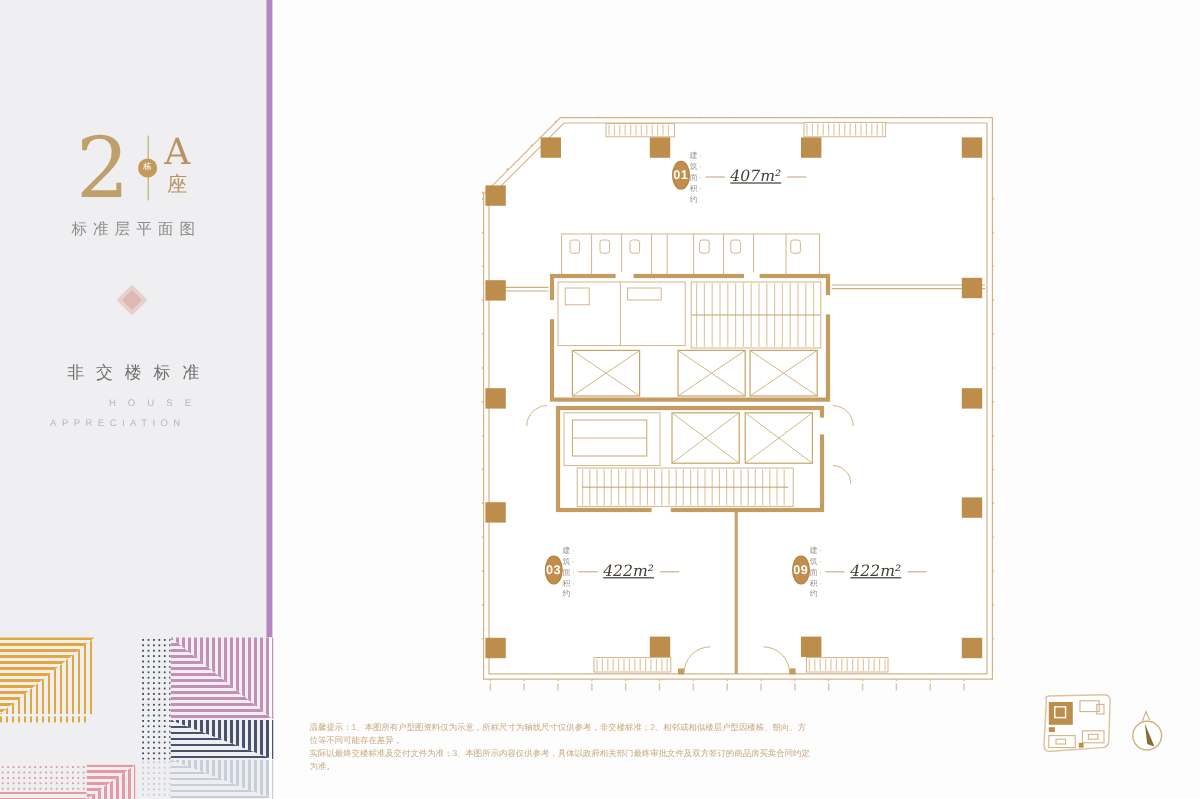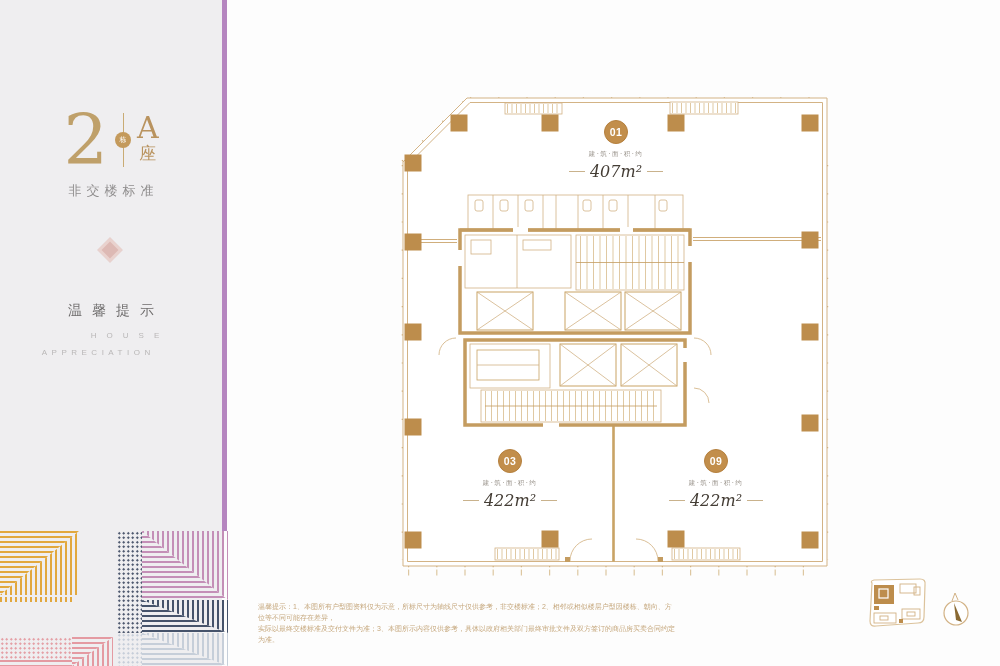--- a/index.html
+++ b/index.html
@@ -32,27 +32,27 @@
   .miter .h{background:repeating-linear-gradient(180deg,var(--c) 0 2px,transparent 2px 5px);}
   .miter .v{background:repeating-linear-gradient(90deg,var(--c) 0 2px,transparent 2px 5px);}
   .seam-bltr .h{clip-path:polygon(0 0,100% 0,0 100%);}
   .seam-bltr .v{clip-path:polygon(100% 0,100% 100%,0 100%);}
   .seam-tlbr .v{clip-path:polygon(0 0,100% 0,100% 100%);}
   .seam-tlbr .h{clip-path:polygon(0 0,100% 100%,0 100%);}
   .dots{position:absolute;background-image:radial-gradient(var(--c) 1px,transparent 1.15px);
         background-size:4.5px 4.5px;}
   .dashrow{position:absolute;background:repeating-linear-gradient(90deg,var(--c) 0 2px,transparent 2px 5px);}
   
-  .unit{position:absolute;width:112px;display:flex;flex-direction:column;align-items:center;z-index:5;}
+  .unit{position:absolute;width:112px;display:flex;flex-direction:row;align-items:center;z-index:5;}
   .unit .circle{width:22px;height:22px;border-radius:50%;background:#c28e4b;border:1px solid #b5803e;
                 color:#fff;font-size:10.5px;font-weight:bold;line-height:22px;text-align:center;letter-spacing:.5px;}
   .unit .small{margin-top:6px;font-size:6.5px;color:#98928a;letter-spacing:1.5px;}
   .unit .arearow{margin-top:3px;display:flex;align-items:center;gap:5px;}
   .unit .dash{width:16px;height:1px;background:#c9b28c;}
-  .unit .area{font-family:"DejaVu Serif",serif;font-style:italic;font-size:16px;color:#443d35;}
+  .unit .area{font-family:"DejaVu Serif",serif;font-style:italic;font-size:13px;color:#443d35;text-decoration:underline;}
   
   .disclaimer{position:absolute;left:258px;top:601px;width:418px;font-size:7px;line-height:11px;
               color:#c6a87e;z-index:4;}
   svg{position:absolute;}
 </style>
 </head>
 <body>
 
 <div class="page">
 
@@ -60,23 +60,23 @@
     <div class="logo">
       <div class="num">2</div>
       <div class="divider">
         <div class="badge">栋</div>
       </div>
       <div class="block">
         <div class="letter">A</div>
         <div class="suffix">座</div>
       </div>
     </div>
-    <div class="plan-title">非交楼标准</div>
+    <div class="plan-title">标准层平面图</div>
     <div class="diamond"></div>
-    <div class="sec-cn">温馨提示</div>
+    <div class="sec-cn">非交楼标准</div>
     <div class="sec-en1">HOUSE</div>
     <div class="sec-en2">APPRECIATION</div>
   </div>
   <div class="accent-line"></div>
 
   <div class="miter seam-bltr" style="--c:#e2a83e;left:0;top:531px;width:79px;height:64px;">
       <i class="h"></i>
       <i class="v"></i>
     </div>
   <div class="dashrow" style="--c:#e2a83e;left:0;top:597px;width:75px;height:5px;"></div>

